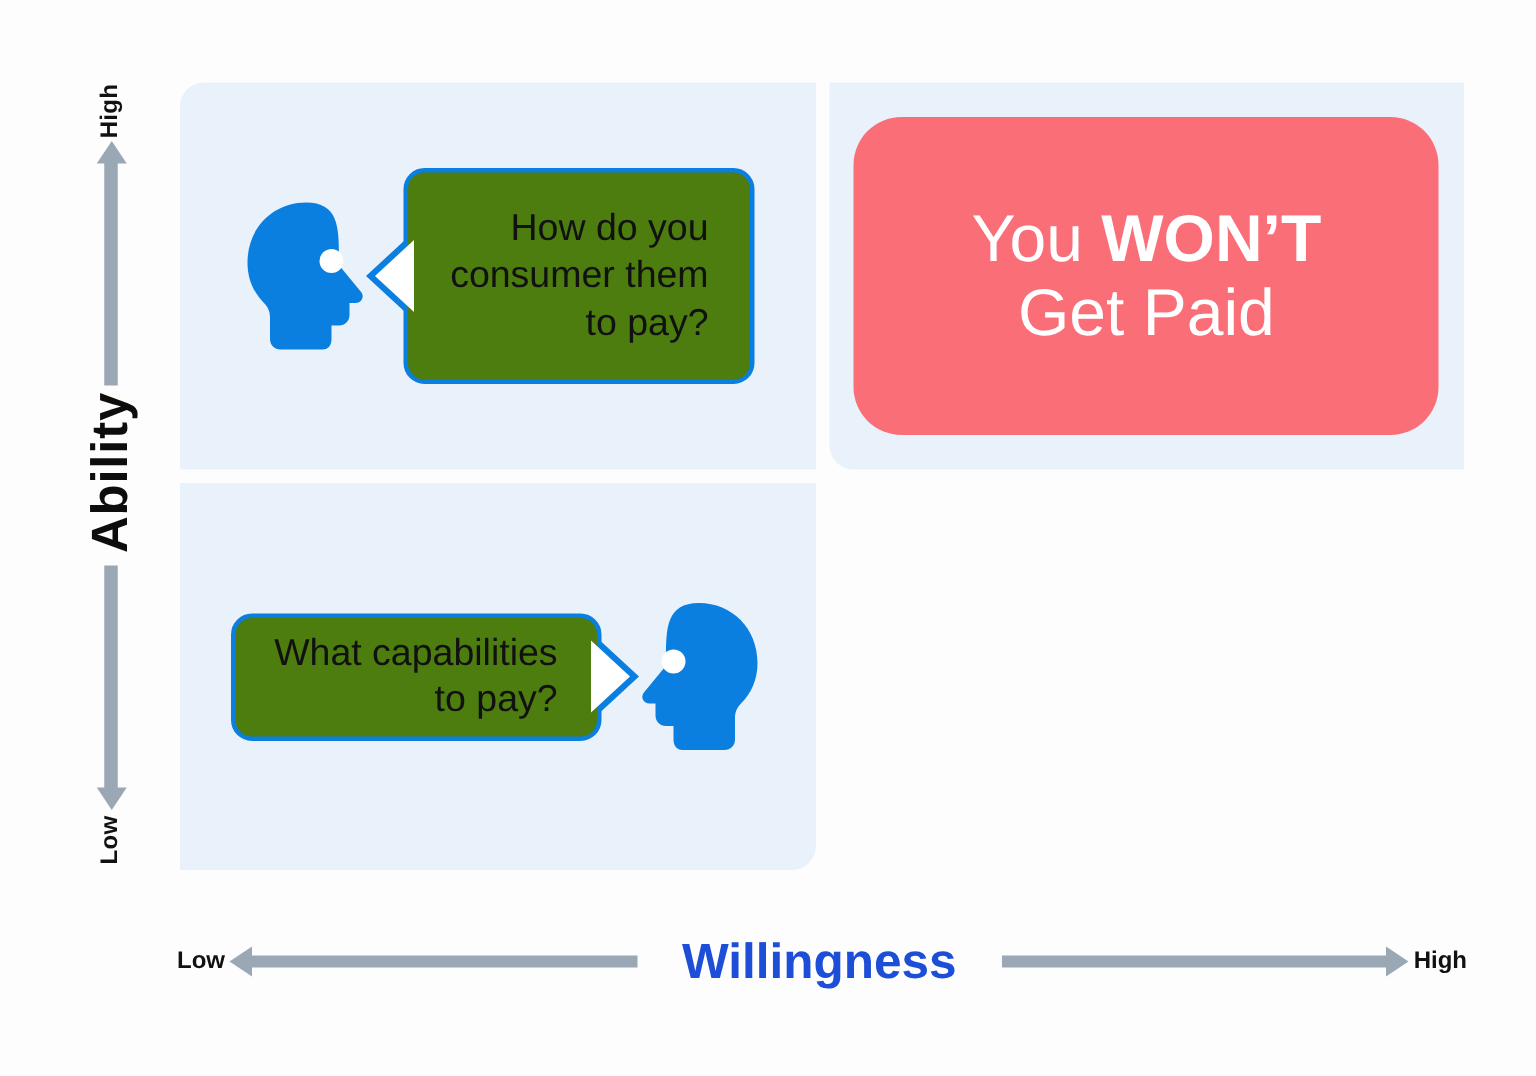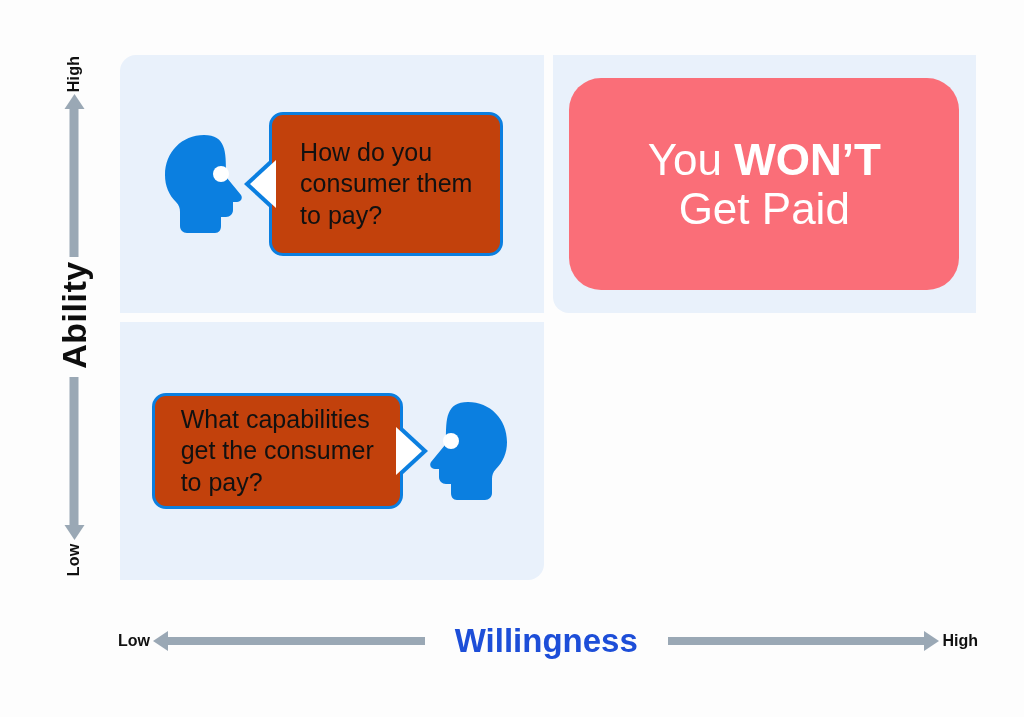--- a/index.html
+++ b/index.html
@@ -123,25 +123,25 @@
   .head-icon { flex: 0 0 auto; display: block; }
 
   
   .bubble-group {
     display: flex;
     align-items: center;
     justify-content: center;
   }
   .bubble {
     position: relative;
-    background: #c2410c;
+    background: #4d7c0f;
     border: 3px solid #0b7fe0;
     border-radius: 14px;
     color: #111111;
-    text-align: left;
+    text-align: right;
     font-size: 25px;
     line-height: 1.26;
     box-sizing: border-box;
   }
   .bubble .txt { display: block; white-space: nowrap; }
 
   
   .bubble.tail-left { padding: 22px 28px; margin-left: 17px; }
   .bubble.tail-left::before,
   .bubble.tail-left::after {
@@ -269,21 +269,20 @@
     <div class="result-card card-wont">
       <span class="ln"><span>You </span><b>WON’T</b></span>
       <span class="ln">Get Paid</span>
     </div>
   </div>
 
   <div class="quad q-br">
     <div class="bubble-group">
       <div class="bubble tail-right">
         <span class="txt">What capabilities</span>
-        <span class="txt">get the consumer</span>
         <span class="txt">to pay?</span>
       </div>
       <svg class="head-icon" width="92" height="103" viewBox="0 0 92 103" aria-hidden="true">
         <g transform="translate(92,0) scale(-1,1)">
           <path fill="#0b7fe0" d="M44 2C22 2 5 19 5 42c0 11 4 20 11 27 3 3 4 6 4 10v14c0 4 3 7 7 7h28c4 0 6-3 6-7v-9h5c4 0 7-3 7-7v-8h4c4 0 6-4 4-7L67 45c-1-2-1-3-1-5C66 19 66 2 44 2z"></path>
           <circle cx="61" cy="41" r="8" fill="#ffffff"></circle>
         </g>
       </svg>
     </div>
   </div>

